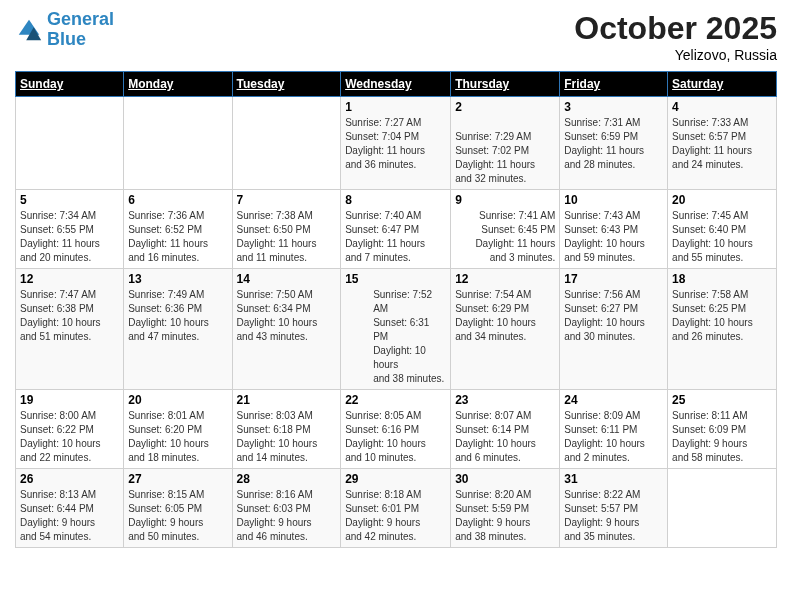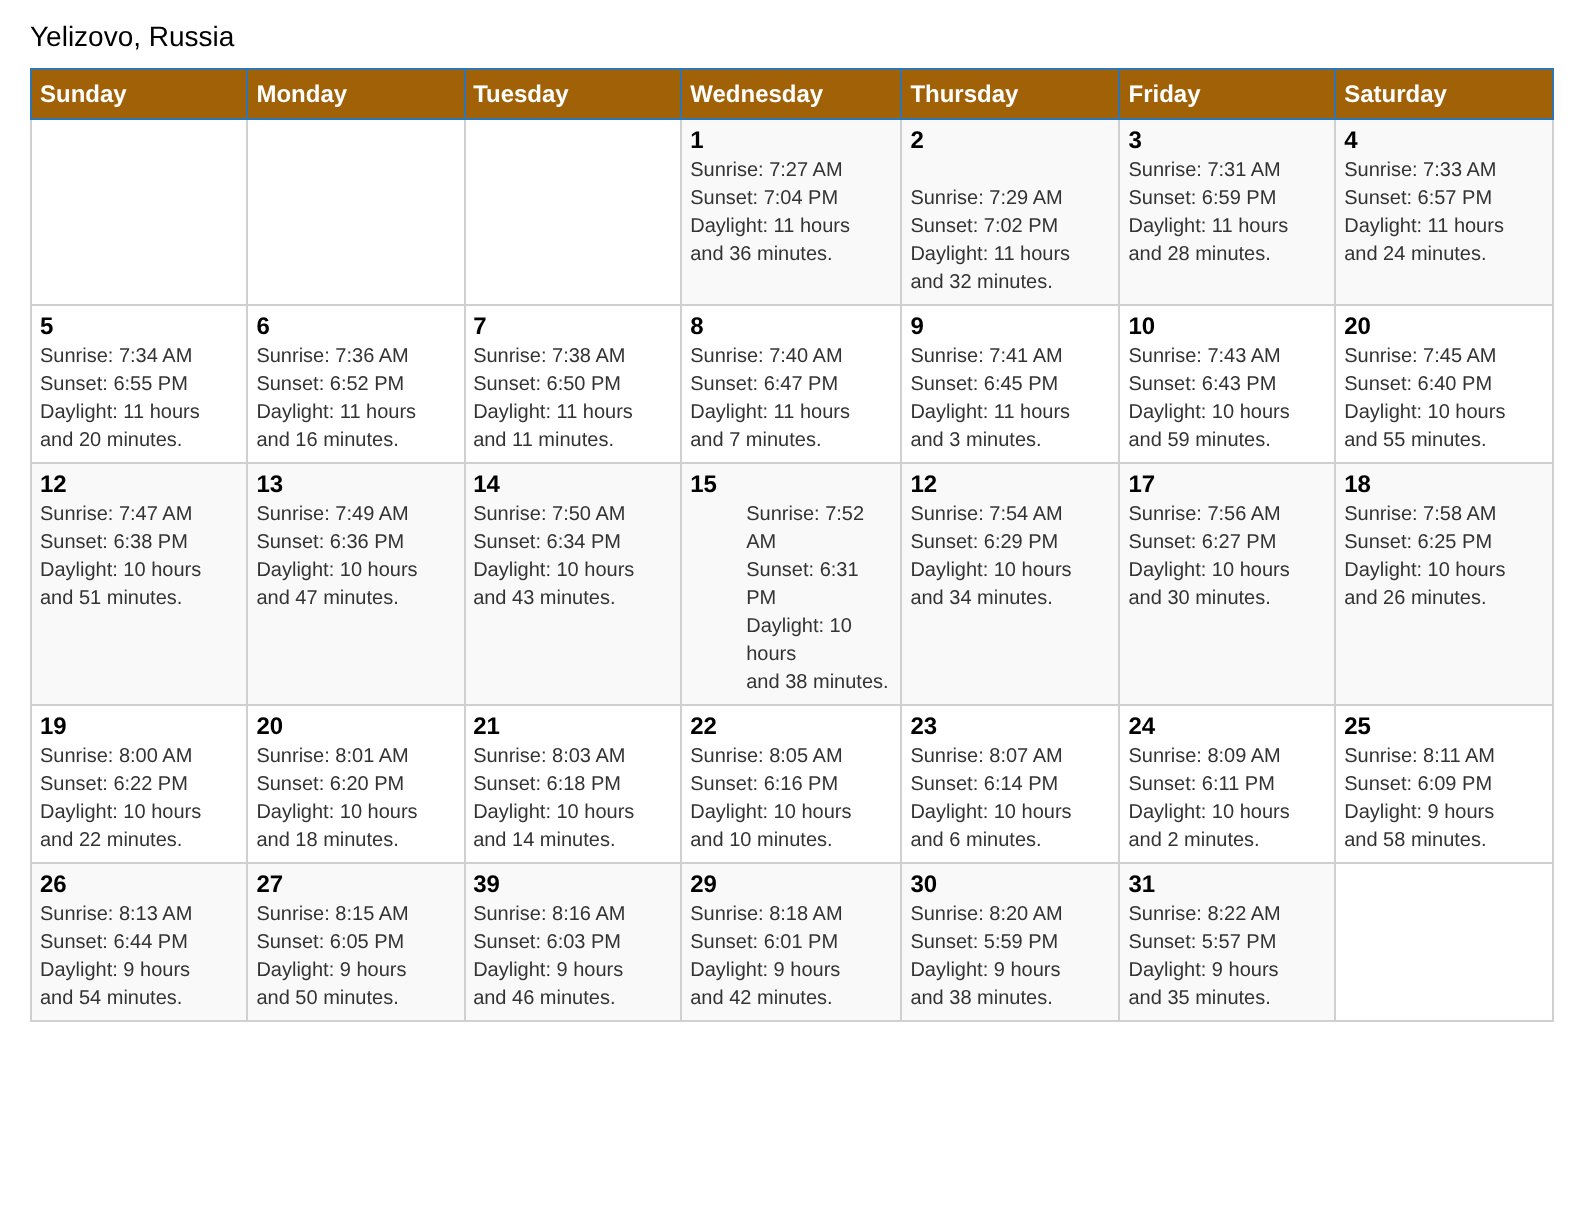--- a/index.html
+++ b/index.html
@@ -49,22 +49,23 @@
     .location {
       font-size: 14px;
       color: #000000;
     }
     table {
       width: 100%;
       border-collapse: collapse;
       font-size: 10.5px;
     }
     thead tr {
-      background-color: #a16207;
+      background-color: #000000;
       color: #fff;
+      text-decoration: underline;
     }
     thead th {
       padding: 5px 4px;
       text-align: left;
       font-size: 12px;
       font-weight: bold;
       border: 1px solid #2e75b6;
     }
     tbody td {
       border: 1px solid #d0d0d0;
@@ -91,21 +92,32 @@
     }
     .empty-cell {
       background: #fff;
     }
   </style>
 </head>
 <body>
 
 <div class="container">
   <div class="header">
+    <div class="logo">
+      <svg class="logo-icon" viewBox="0 0 30 30">
+        <polygon points="15,4 26,20 4,20" fill="#2e86c1"></polygon>
+        <polygon points="20,12 28,26 12,26" fill="#1a5276"></polygon>
+      </svg>
+      <div class="logo-text">
+        <div><span>General</span></div>
+        <div><span style="color:#2e86c1;">Blue</span></div>
+      </div>
+    </div>
     <div class="title-block">
+      <div class="month-title">October 2025</div>
       <div class="location">Yelizovo, Russia</div>
     </div>
   </div>
 
   <table>
     <thead>
       <tr>
         <th>Sunday</th>
         <th>Monday</th>
         <th>Tuesday</th>
@@ -173,21 +185,21 @@
           </td>
           <td>
             <span class="day-number">8</span>
             <div class="day-info" style="white-space: pre-line;">Sunrise: 7:40 AM
 Sunset: 6:47 PM
 Daylight: 11 hours
 and 7 minutes.</div>
           </td>
           <td>
             <span class="day-number">9</span>
-            <div class="day-info" style="white-space: pre-line;">Sunrise: 7:41 AM
+            <div class="day-info" style="white-space: pre-line; text-align: right;">Sunrise: 7:41 AM
 Sunset: 6:45 PM
 Daylight: 11 hours
 and 3 minutes.</div>
           </td>
           <td>
             <span class="day-number">10</span>
             <div class="day-info" style="white-space: pre-line;">Sunrise: 7:43 AM
 Sunset: 6:43 PM
 Daylight: 10 hours
 and 59 minutes.</div>
@@ -311,21 +323,21 @@
 and 54 minutes.</div>
           </td>
           <td>
             <span class="day-number">27</span>
             <div class="day-info" style="white-space: pre-line;">Sunrise: 8:15 AM
 Sunset: 6:05 PM
 Daylight: 9 hours
 and 50 minutes.</div>
           </td>
           <td>
-            <span class="day-number">39</span>
+            <span class="day-number">28</span>
             <div class="day-info" style="white-space: pre-line;">Sunrise: 8:16 AM
 Sunset: 6:03 PM
 Daylight: 9 hours
 and 46 minutes.</div>
           </td>
           <td>
             <span class="day-number">29</span>
             <div class="day-info" style="white-space: pre-line;">Sunrise: 8:18 AM
 Sunset: 6:01 PM
 Daylight: 9 hours

